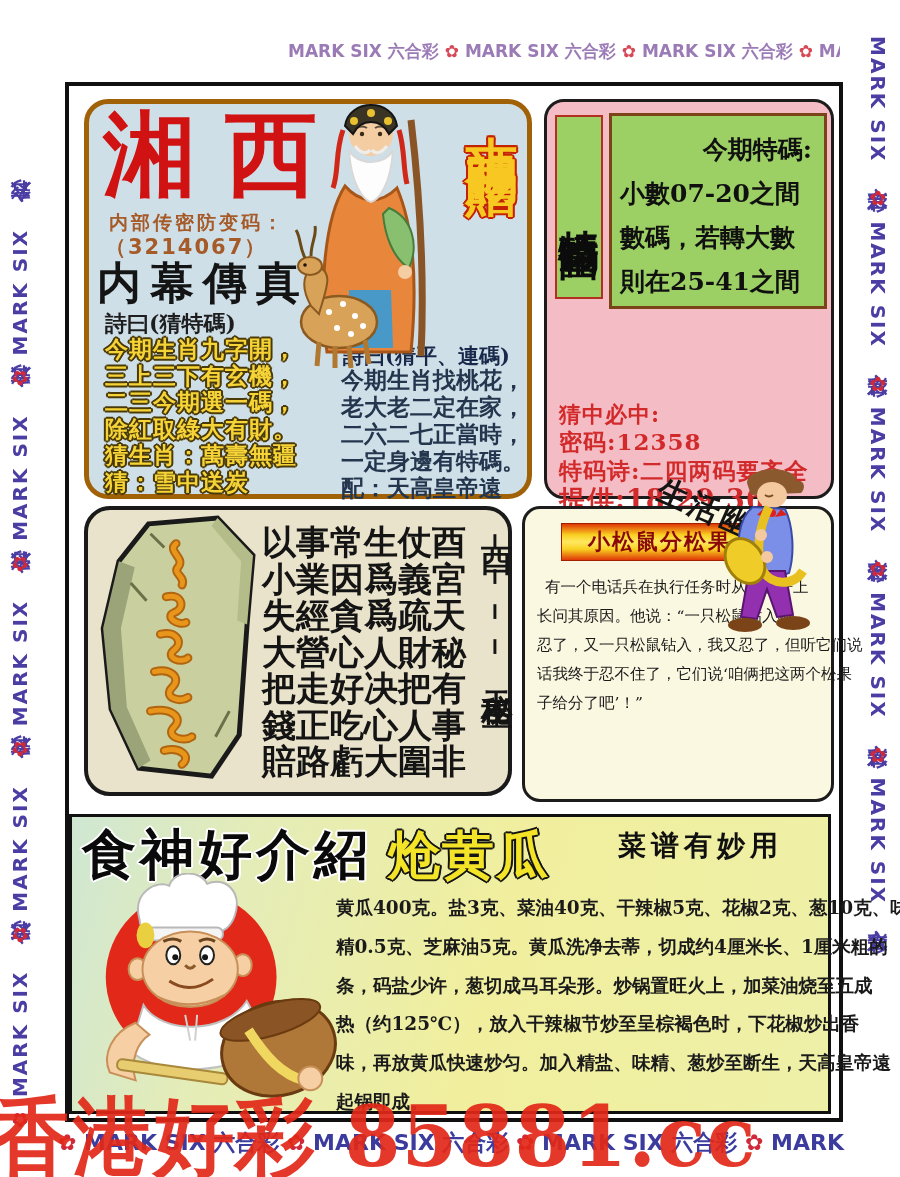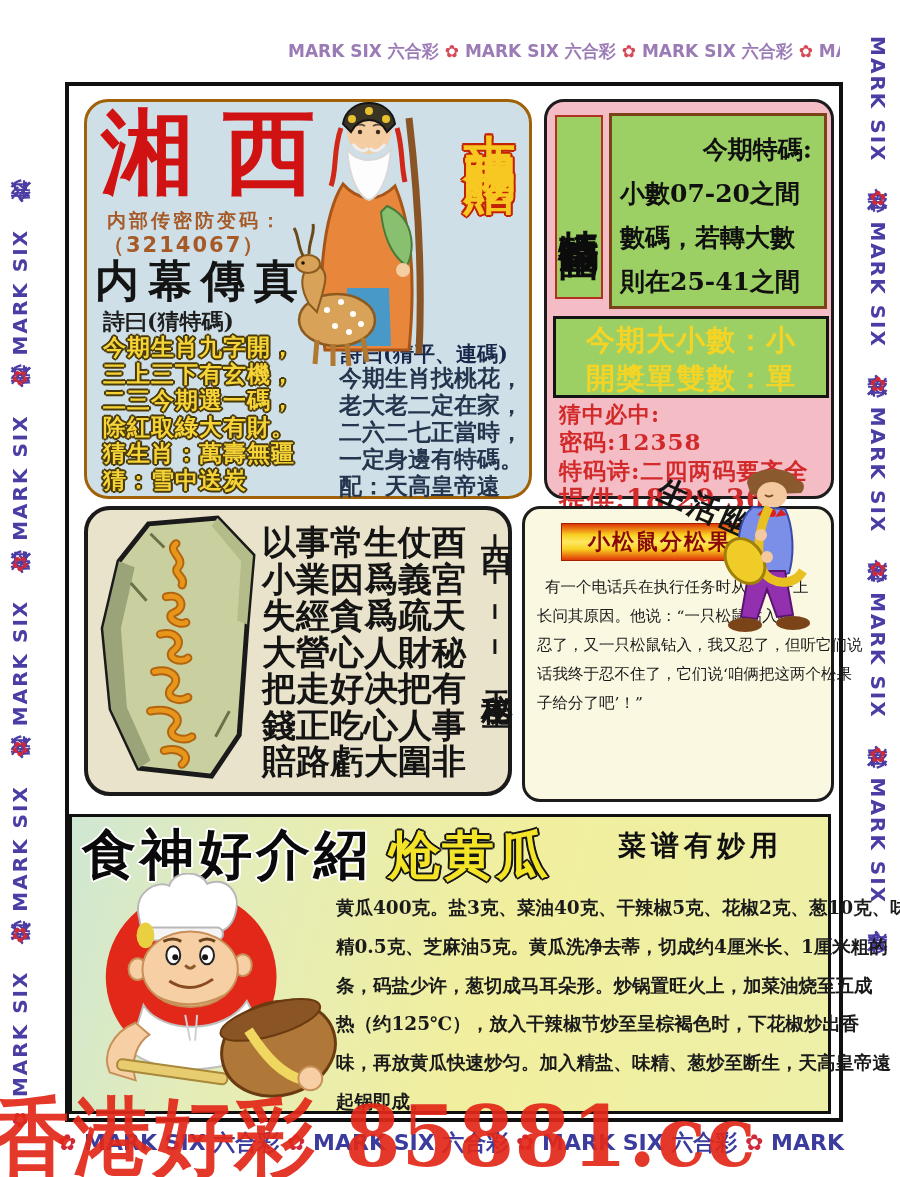--- a/index.html
+++ b/index.html
@@ -20,21 +20,21 @@
              white-space:nowrap;overflow:hidden;letter-spacing:2px;}
   .strip-right{left:862px;top:36px;width:30px;height:1110px;writing-mode:vertical-rl;
              font-size:20px;font-weight:900;color:#4a3da4;white-space:nowrap;overflow:hidden;letter-spacing:2px;}
   
   .hdr-box{left:94px;top:31px;width:192px;height:54px;background:#e2571f;border:3px solid #161616;
            box-sizing:border-box;display:flex;align-items:center;justify-content:center;
            font-size:30px;font-weight:900;color:#2a1505;letter-spacing:2px;z-index:5;
            text-shadow:1px 1px 0 #f8b080;}
   .frame{left:65px;top:82px;width:770px;height:1032px;border:4px solid #101010;box-sizing:content-box;}
   
-  .panel1{left:84px;top:99px;width:448px;height:400px;background:#cfdfe8;border:3px solid #a16207;
+  .panel1{left:84px;top:99px;width:448px;height:400px;background:#cfdfe8;border:5px solid #a16207;
           border-radius:24px;box-sizing:border-box;}
   .xx-title{left:14px;top:2px;font-size:92px;line-height:1.05;font-weight:900;color:#d01212;
             letter-spacing:30px;white-space:nowrap;}
   .xx-anti1{left:20px;top:106px;font-size:19px;font-weight:bold;color:#a55a28;letter-spacing:3px;}
   .xx-anti2{left:16px;top:129px;font-size:21px;font-weight:bold;color:#a55a28;letter-spacing:2px;}
   .xx-sub{left:8px;top:150px;font-size:44px;font-weight:900;color:#141414;letter-spacing:9px;white-space:nowrap;}
   .xx-cap{left:16px;top:205px;font-size:22px;font-weight:bold;color:#1e1e1e;}
   .xx-poem1{left:16px;top:232px;font-size:23px;font-weight:900;color:#f6d438;--oc:#4a3a08;
             line-height:26.5px;letter-spacing:1px;white-space:nowrap;}
   .god-svg{left:204px;top:-14px;width:160px;height:292px;z-index:3;}
@@ -166,24 +166,20 @@
       </div>
   </div>
 
   <div class="abs panel2">
     <div class="abs range-v serif">特碼範圍</div>
     <div class="abs range-box serif">
         <div>今期特碼:</div>
         <div>小數07-20之間</div>
         <div>數碼，若轉大數</div>
         <div>則在25-41之間</div>
-      </div>
-    <div class="abs size-box serif outl">
-        <div>今期大小數：小</div>
-        <div>開獎單雙數：單</div>
       </div>
     <div class="abs hints serif">
         <div>猜中必中:</div>
         <div>密码:12358</div>
         <div>特码诗:二四两码要齐全</div>
         <div>提供:18 29 36</div>
       </div>
   </div>
 
   <div class="abs panel3">

